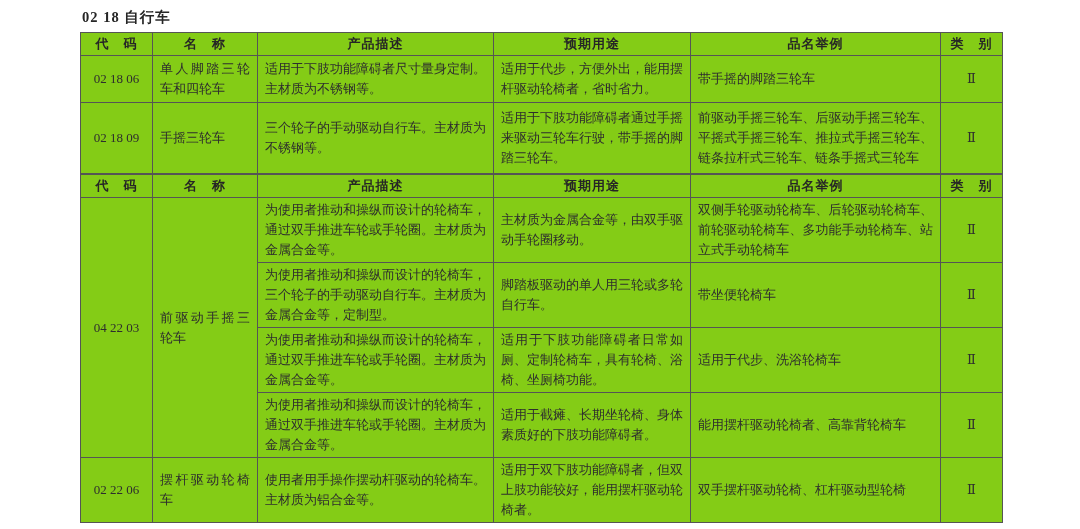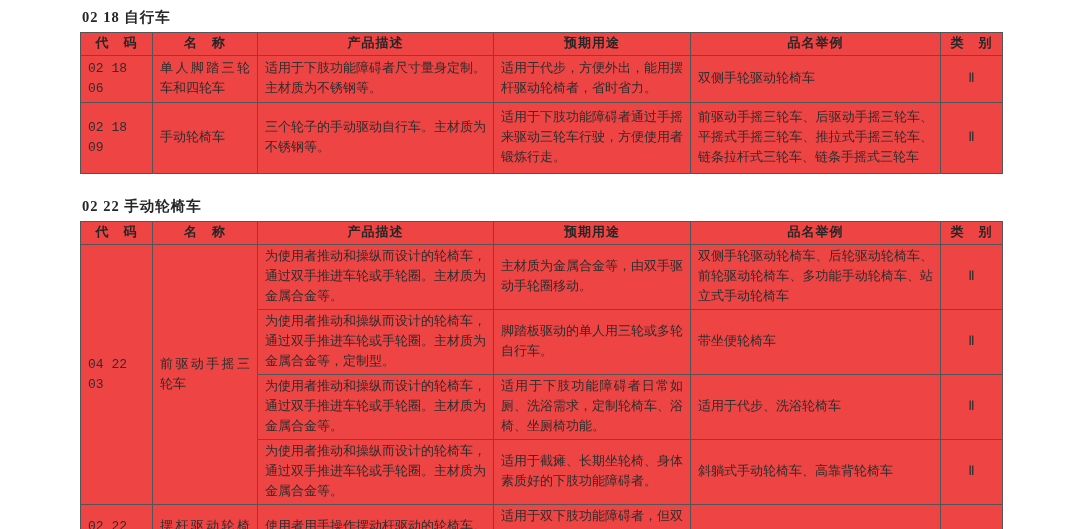--- a/index.html
+++ b/index.html
@@ -20,22 +20,21 @@
     font-weight: bold;
     color: #262626;
     margin: 0 0 5px 2px;
     letter-spacing: 1px;
   }
   .section-title.second { margin-top: 23px; }
   table.cat-table {
     border-collapse: collapse;
     table-layout: fixed;
     width: 922px;
-    background: #ef4444;
-    font-family: Liberation Mono, monospace;
+    background: #84cc16;
   }
   table.cat-table th, table.cat-table td {
     border: 1px solid #555555;
     font-size: 13px;
     line-height: 20px;
     vertical-align: middle;
     padding: 2px 7px;
     box-sizing: border-box;
     overflow: hidden;
   }
@@ -46,21 +45,21 @@
     padding: 1px 2px;
     letter-spacing: 1px;
   }
   tr.rh22 { height: 23px; }
   tr.rh46 { height: 47px; }
   tr.rh70 { height: 71px; }
   tr.rh61 { height: 62px; }
   tr.rh59 { height: 60px; }
   tr.rh49 { height: 50px; }
   tr.rh44 { height: 45px; }
-  td.c { }
+  td.c { text-align: center; }
   td.j { text-align: justify; text-justify: inter-ideograph; }
   td.cls { text-align: center; font-size: 13.5px; }
 </style>
 </head>
 <body>
 
 <div class="page">
 
   <h2 class="section-title">02 18 自行车</h2>
 
@@ -82,35 +81,34 @@
         <th>品名举例</th>
         <th>类　别</th>
       </tr>
     </thead>
     <tbody>
       <tr class="rh46">
         <td class="c">02 18 06</td>
         <td class="j">单人脚踏三轮车和四轮车</td>
         <td class="j">适用于下肢功能障碍者尺寸量身定制。主材质为不锈钢等。</td>
         <td class="j">适用于代步，方便外出，能用摆杆驱动轮椅者，省时省力。</td>
-        <td class="j">双侧手轮驱动轮椅车</td>
+        <td class="j">带手摇的脚踏三轮车</td>
         <td class="cls">Ⅱ</td>
       </tr>
       <tr class="rh70">
         <td class="c">02 18 09</td>
-        <td class="j">手动轮椅车</td>
+        <td class="j">手摇三轮车</td>
         <td class="j">三个轮子的手动驱动自行车。主材质为不锈钢等。</td>
-        <td class="j">适用于下肢功能障碍者通过手摇来驱动三轮车行驶，方便使用者锻炼行走。</td>
+        <td class="j">适用于下肢功能障碍者通过手摇来驱动三轮车行驶，带手摇的脚踏三轮车。</td>
         <td class="j">前驱动手摇三轮车、后驱动手摇三轮车、平摇式手摇三轮车、推拉式手摇三轮车、链条拉杆式三轮车、链条手摇式三轮车</td>
         <td class="cls">Ⅱ</td>
       </tr>
     </tbody>
   </table>
 
-  <h2 class="section-title second">02 22 手动轮椅车</h2>
 
   <table class="cat-table">
     <colgroup>
       <col style="width:72px">
         <col style="width:105px">
         <col style="width:236px">
       <col style="width:197px">
         <col style="width:250px">
         <col style="width:62px">
     </colgroup>
@@ -127,35 +125,35 @@
     <tbody>
       <tr class="rh61">
         <td class="c" rowspan="4">04 22 03</td>
         <td class="j" rowspan="4">前驱动手摇三轮车</td>
         <td class="j">为使用者推动和操纵而设计的轮椅车，通过双手推进车轮或手轮圈。主材质为金属合金等。</td>
         <td class="j">主材质为金属合金等，由双手驱动手轮圈移动。</td>
         <td class="j">双侧手轮驱动轮椅车、后轮驱动轮椅车、前轮驱动轮椅车、多功能手动轮椅车、站立式手动轮椅车</td>
         <td class="cls">Ⅱ</td>
       </tr>
       <tr class="rh59">
-        <td class="j">为使用者推动和操纵而设计的轮椅车，通过双手推进车轮或手轮圈。主材质为金属合金等，定制型。</td>
+        <td class="j">为使用者推动和操纵而设计的轮椅车，三个轮子的手动驱动自行车。主材质为金属合金等，定制型。</td>
         <td class="j">脚踏板驱动的单人用三轮或多轮自行车。</td>
         <td class="j">带坐便轮椅车</td>
         <td class="cls">Ⅱ</td>
       </tr>
       <tr class="rh61">
         <td class="j">为使用者推动和操纵而设计的轮椅车，通过双手推进车轮或手轮圈。主材质为金属合金等。</td>
-        <td class="j">适用于下肢功能障碍者日常如厕、洗浴需求，定制轮椅车、浴椅、坐厕椅功能。</td>
+        <td class="j">适用于下肢功能障碍者日常如厕、定制轮椅车，具有轮椅、浴椅、坐厕椅功能。</td>
         <td class="j">适用于代步、洗浴轮椅车</td>
         <td class="cls">Ⅱ</td>
       </tr>
       <tr class="rh49">
         <td class="j">为使用者推动和操纵而设计的轮椅车，通过双手推进车轮或手轮圈。主材质为金属合金等。</td>
         <td class="j">适用于截瘫、长期坐轮椅、身体素质好的下肢功能障碍者。</td>
-        <td class="j">斜躺式手动轮椅车、高靠背轮椅车</td>
+        <td class="j">能用摆杆驱动轮椅者、高靠背轮椅车</td>
         <td class="cls">Ⅱ</td>
       </tr>
       <tr class="rh44">
         <td class="c">02 22 06</td>
         <td class="j">摆杆驱动轮椅车</td>
         <td class="j">使用者用手操作摆动杆驱动的轮椅车。主材质为铝合金等。</td>
         <td class="j">适用于双下肢功能障碍者，但双上肢功能较好，能用摆杆驱动轮椅者。</td>
         <td class="j">双手摆杆驱动轮椅、杠杆驱动型轮椅</td>
         <td class="cls">Ⅱ</td>
       </tr>

